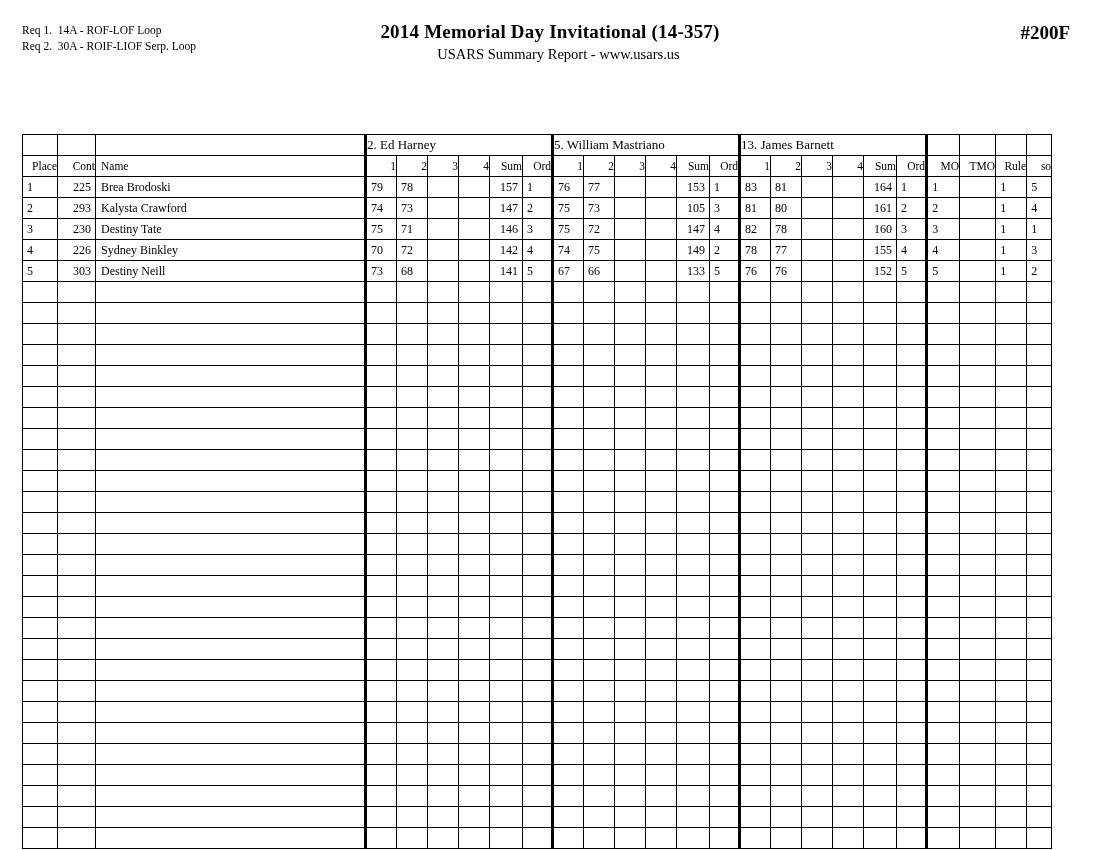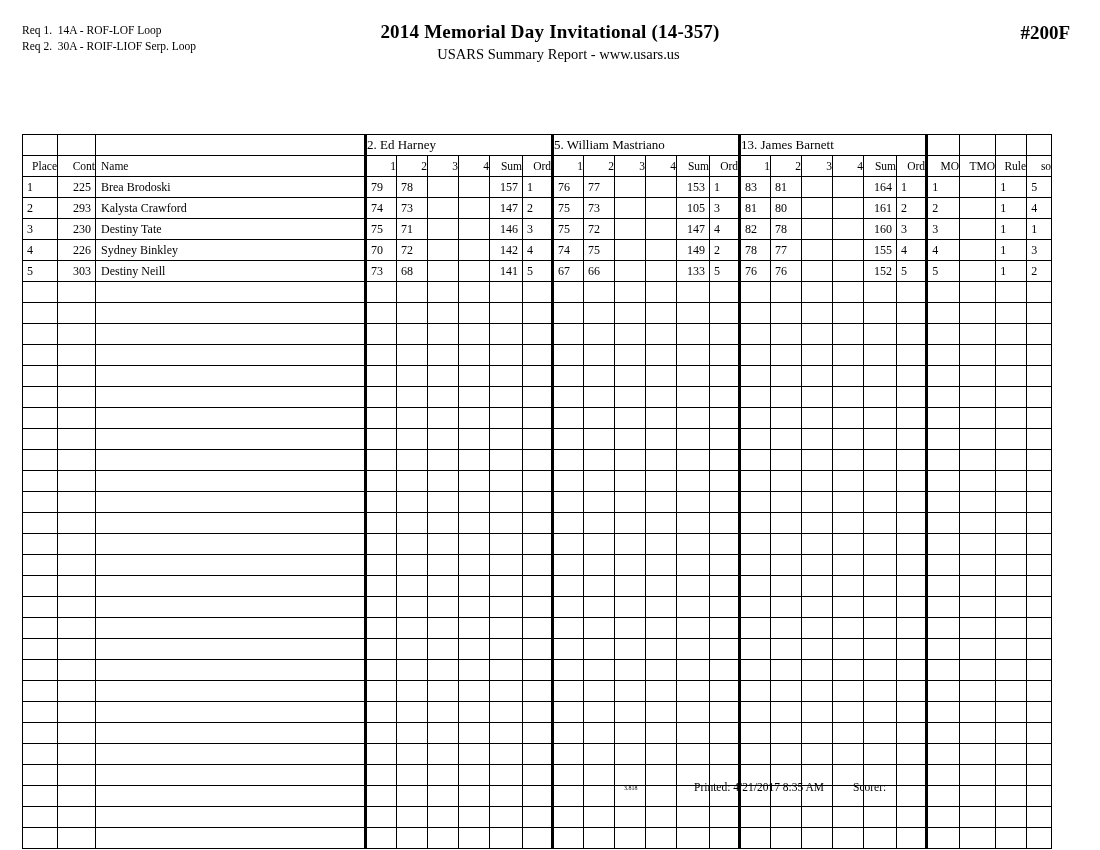--- a/index.html
+++ b/index.html
@@ -1115,19 +1115,14 @@
             <td class="thickR"></td>
             <td></td>
             <td></td>
             <td></td>
             <td></td>
           </tr>
         </tbody>
     </table>
   </div>
 
-  <div class="footer">
-    <span class="tiny">3.818</span>
-    <span class="printed">Printed:  4/21/2017  8:35 AM</span>
-    <span class="scorer">Scorer:</span>
-  </div>
 
 </div>
 
 </body></html>

